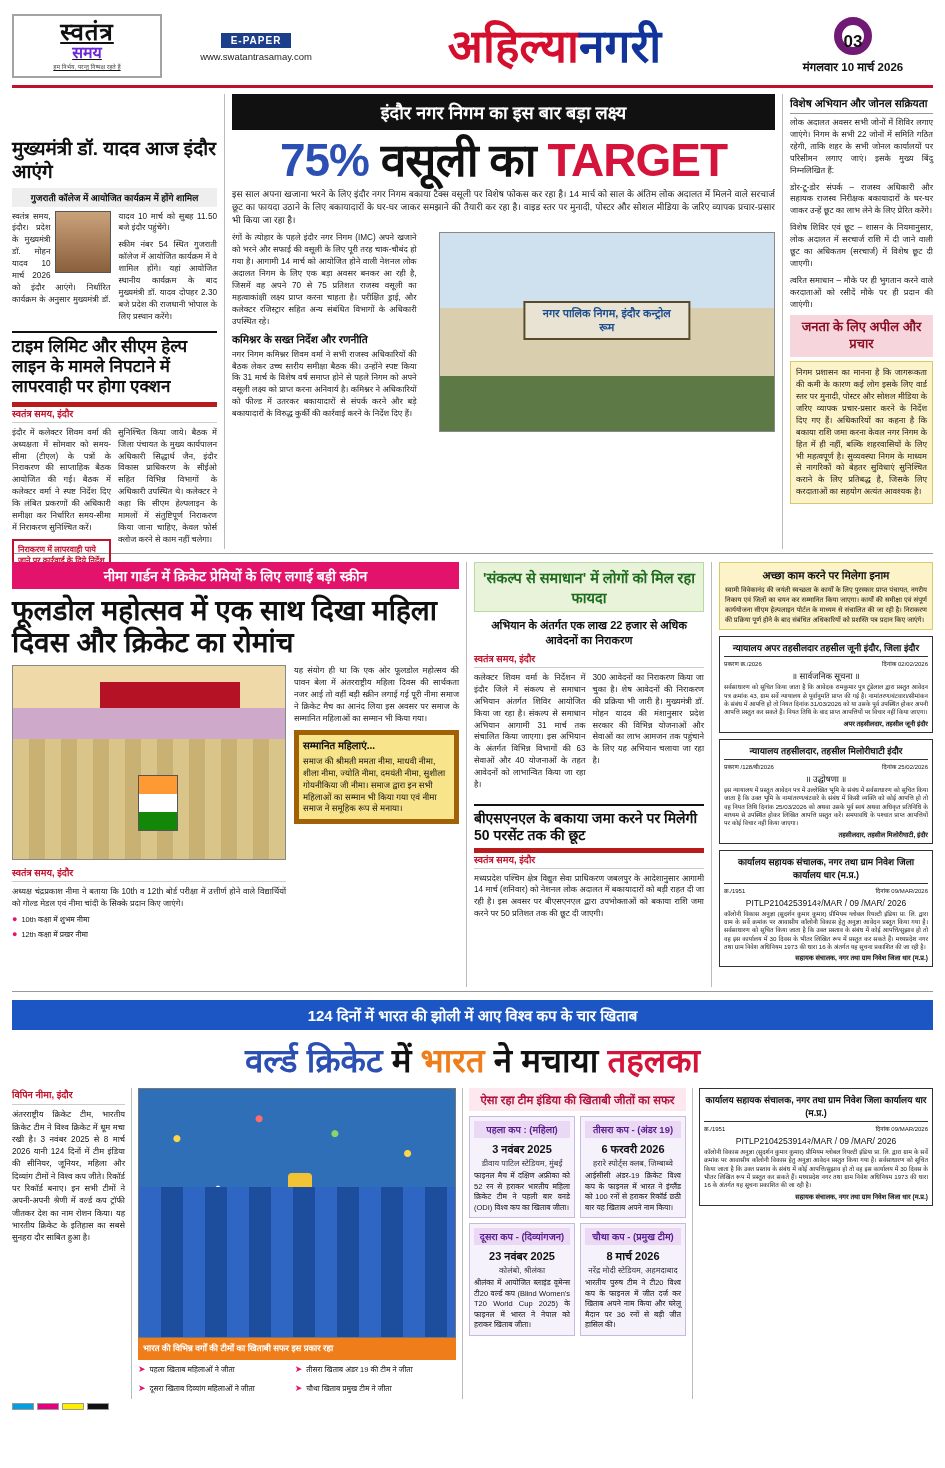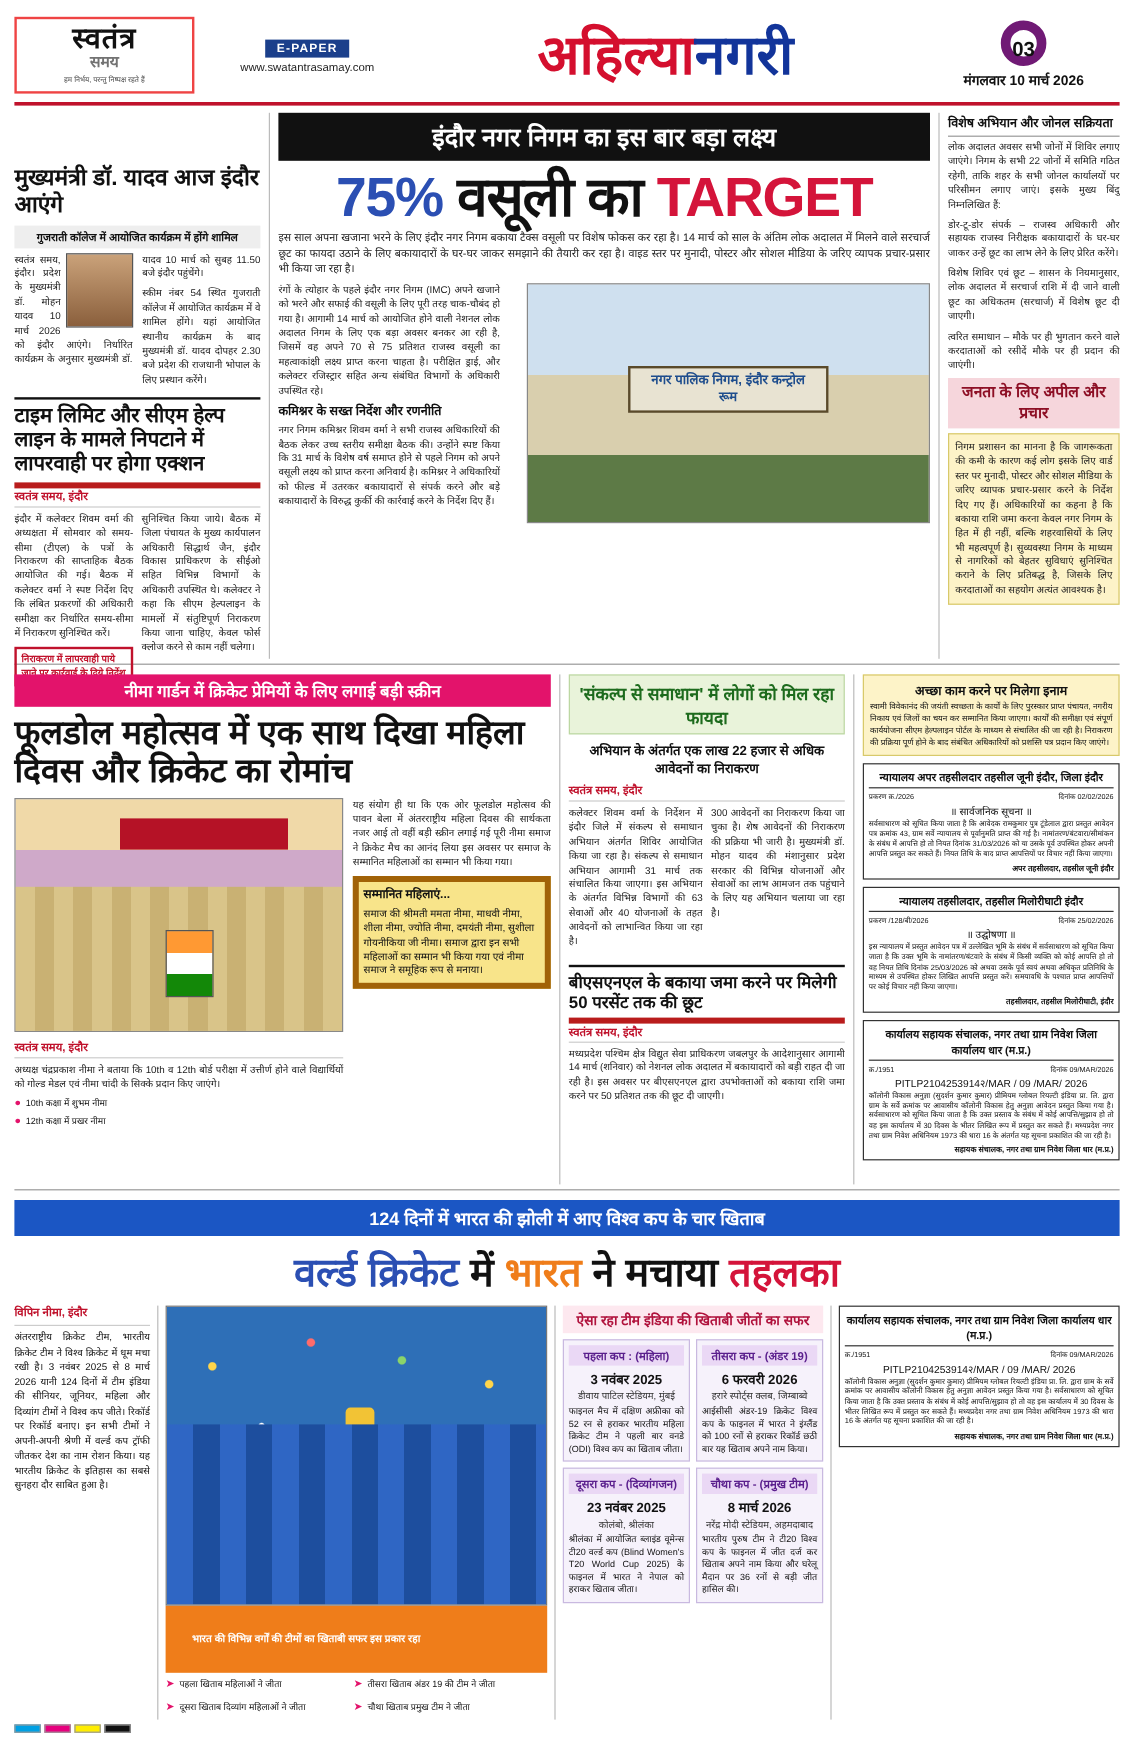--- a/index.html
+++ b/index.html
@@ -8,23 +8,23 @@
     width: 945px; height: 1468px;
     background: #ffffff;
     font-family: "Liberation Sans", sans-serif;
     color: #111;
     overflow: hidden;
   }
   .page { position: relative; width: 945px; height: 1468px; background:#fff; padding: 10px 12px; }
 
   
   .masthead { display:flex; align-items:center; border-bottom: 3px solid #c0122c; padding-bottom:4px; height: 78px; }
-  .logo-box { width: 150px; height: 64px; background:#fff; border: 2px solid #ef4444; display:flex; flex-direction:column; align-items:center; justify-content:center; }
+  .logo-box { width: 150px; height: 64px; background:#fff; border: 2px solid #a3a3a3; display:flex; flex-direction:column; align-items:center; justify-content:center;text-decoration:underline; }
   .logo-main { font-size: 24px; font-weight: bold; letter-spacing:1px; color:#111; line-height:1; }
-  .logo-sub { font-size: 13px; font-weight:bold; color:#737373; line-height:1.1; }
+  .logo-sub { font-size: 16px; font-weight:bold; color:#6d28d9; line-height:1.1; }
   .logo-tag { font-size: 6px; color:#444; margin-top:2px; }
   .epaper { margin-left: 14px; width: 160px; text-align:center; }
   .epaper-badge { background:#1b3f8b; color:#fff; font-size:10px; font-weight:bold; padding:2px 10px; display:inline-block; letter-spacing:1px;}
   .epaper-url { font-size:9.5px; color:#222; margin-top:3px; }
   .title-wrap { flex:1; text-align:center; }
   .title-main { font-size: 46px; font-weight: bold; line-height:1; }
   .t-red { color:#d40f2e; }
   .t-blue { color:#12349a; }
   .right-meta { width: 160px; text-align:center; }
   .page-no { display:inline-block; border:8px solid #701a75; border-radius:50%; width:38px; height:38px; line-height:34px; font-weight:bold; font-size:17px; }
@@ -43,21 +43,21 @@
   .ztr { width: 150px; padding-left:7px; }
 
   .lead1-h { font-size:19px; font-weight:bold; line-height:1.2; color:#111;margin-top:44px; }
   .lead1-sub { font-size:9px; font-weight:bold; background:#eee; padding:3px 4px; margin:4px 0; text-align:center; }
   .twocol { column-count:2; column-gap:8px; }
   .portrait { float:right; width:56px; height:62px; margin:0 0 3px 4px; background:linear-gradient(#caa27a,#8a5f3c); border:1px solid #555; }
 
   .hl-head { font-size:17px; font-weight:bold; line-height:1.2; border-top:2px solid #111; border-bottom:5px solid #b91c1c; padding:4px 0; margin-top:8px;}
   .redbox { border:2px solid #c0122c; padding:4px; font-size:8px; font-weight:bold; color:#c0122c; line-height:1.35; margin:4px 0; }
 
-  .big-kicker { background:#111; color:#fff; text-align:center; font-weight:bold; font-size:21px; padding:6px; }
+  .big-kicker { background:#111; color:#fff; text-align:center; font-weight:bold; font-size:18px; padding:6px; }
   .big-title { text-align:center; font-weight:bold; font-size:46px; line-height:1.05; margin:6px 0 4px; letter-spacing:-1px; }
   .bt-blue { color:#2b4fb3; }
   .bt-black { color:#111; }
   .bt-red { color:#d4143a; }
   .photo { background:#b9c7ae; border:1px solid #888; position:relative; overflow:hidden; }
   .photo-building { background:linear-gradient(#cfe0ef 0 38%, #d9cfae 38% 72%, #5d7a46 72% 100%); }
   .photo-sign { position:absolute; left:50%; top:34%; transform:translateX(-50%); background:#e8e3d2; border:2px solid #5a4a2a; color:#1e4d8d; font-size:11px; font-weight:bold; text-align:center; padding:4px 10px; line-height:1.25; }
 
   .yellowbox { background:#fdf3c8; border:1px solid #d8c96a; padding:5px; }
   .sideh-red { background:#f6d6dc; color:#8d0f25; font-weight:bold; text-align:center; font-size:13px; padding:4px; line-height:1.3; }
@@ -97,21 +97,21 @@
   .photo-team { height:250px; background:linear-gradient(#2e6fb7 0 55%, #1c4f8f 55% 100%); border:1px solid #777; position:relative; overflow:hidden;}
   .confetti { position:absolute; inset:0; background:
      radial-gradient(circle at 12% 20%, #ffd54a 0 3px, transparent 4px),
      radial-gradient(circle at 38% 12%, #ff6b6b 0 3px, transparent 4px),
      radial-gradient(circle at 62% 18%, #8ad46a 0 3px, transparent 4px),
      radial-gradient(circle at 85% 26%, #ffd54a 0 3px, transparent 4px),
      radial-gradient(circle at 25% 40%, #fff 0 2px, transparent 3px),
      radial-gradient(circle at 72% 44%, #ffd54a 0 2px, transparent 3px);}
   .team-row { position:absolute; bottom:0; left:0; right:0; height:150px; background:repeating-linear-gradient(90deg,#2f66c4 0 22px,#1d4e9e 22px 44px); }
   .trophy { position:absolute; top:34%; left:47%; width:24px; height:34px; background:#f2c335; border-radius:4px 4px 10px 10px; }
-  .orange-cap { background:#ef7d1a; color:#fff; font-size:8.5px; font-weight:bold; padding:22px; line-height:1.4; }
+  .orange-cap { background:#ef7d1a; color:#fff; font-size:8.5px; font-weight:bold; padding:5px; line-height:1.4; }
   .cupbox { border:1px solid #c9b9e0; background:#f6f2fb; padding:4px; margin-bottom:5px; }
   .cup-h { background:#ead8f5; color:#5a1f8d; font-weight:bold; font-size:9.5px; text-align:center; padding:2px; }
   .cup-d { font-weight:bold; font-size:11px; color:#111; margin:3px 0 1px; text-align:center;}
   .cup-v { font-size:8px; text-align:center; color:#333; margin-bottom:3px;}
   .cup-b { font-size:7.5px; line-height:1.4; text-align:justify; }
   .bullets { font-size:7.5px; line-height:1.45; }
   .bul { display:flex; gap:4px; margin-bottom:4px; }
   .bul .dot { color:#e3136b; font-size:9px; line-height:1; }
   .swatches { display:flex; gap:3px; justify-content:flex-start; margin-top:4px;}
   .sw { width:22px; height:7px; border:1px solid #999;}

